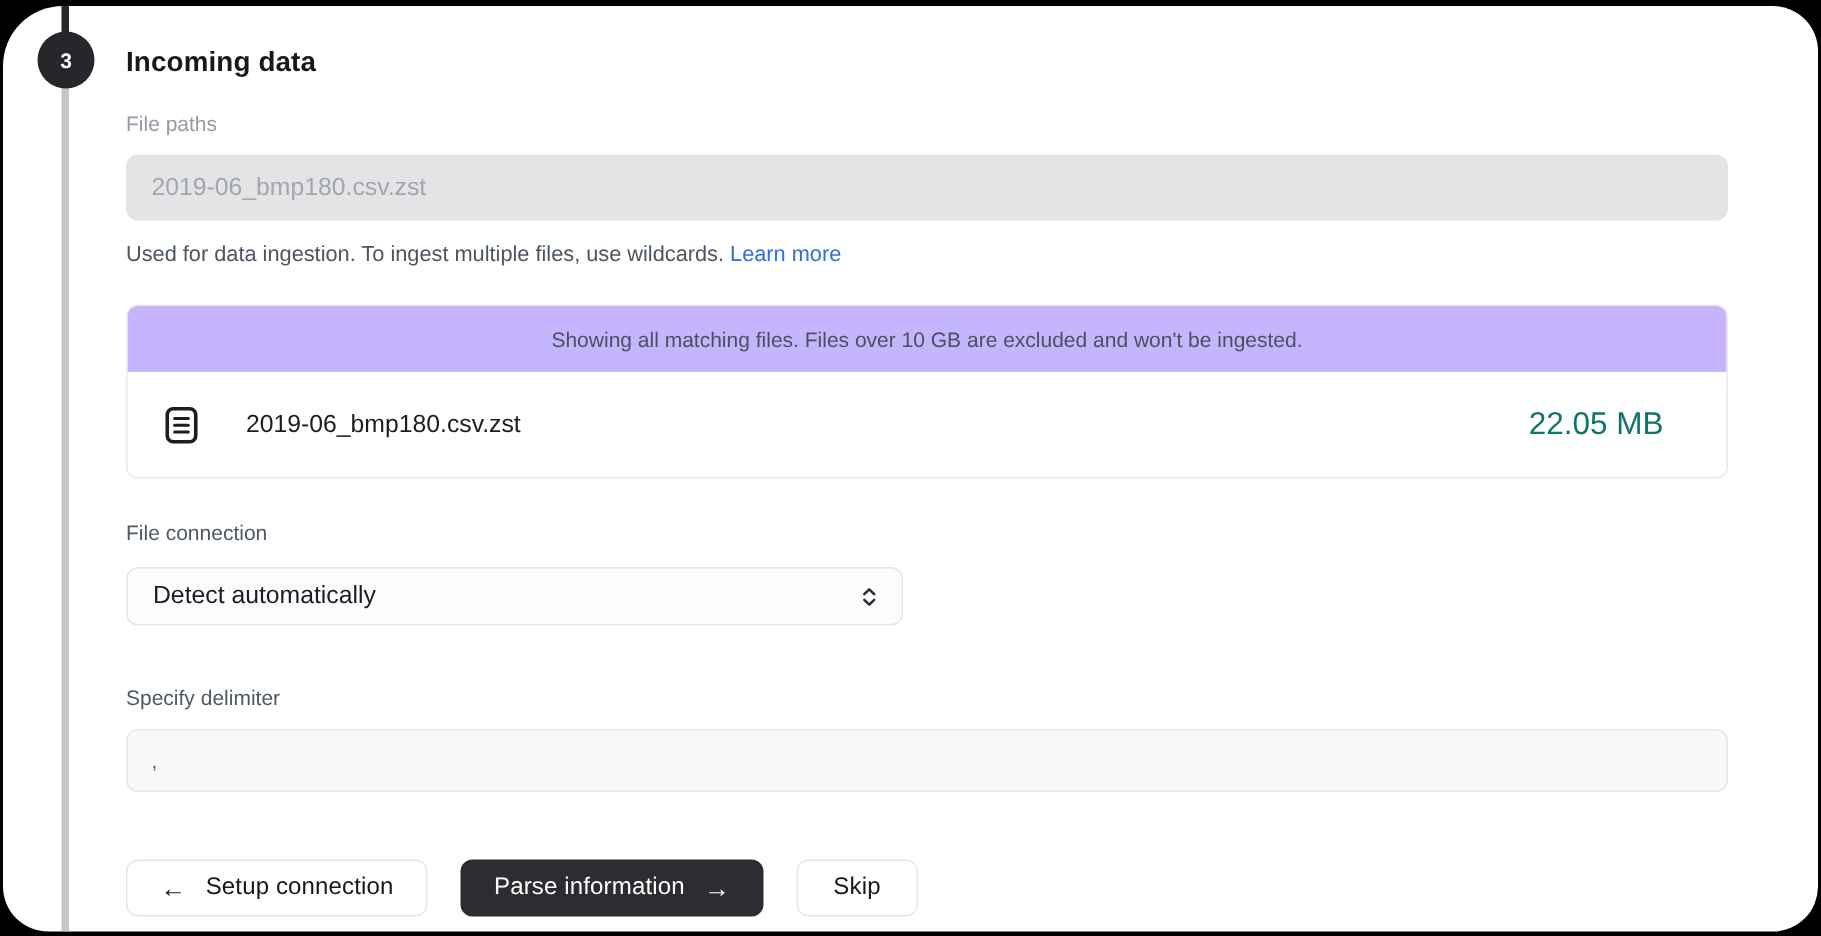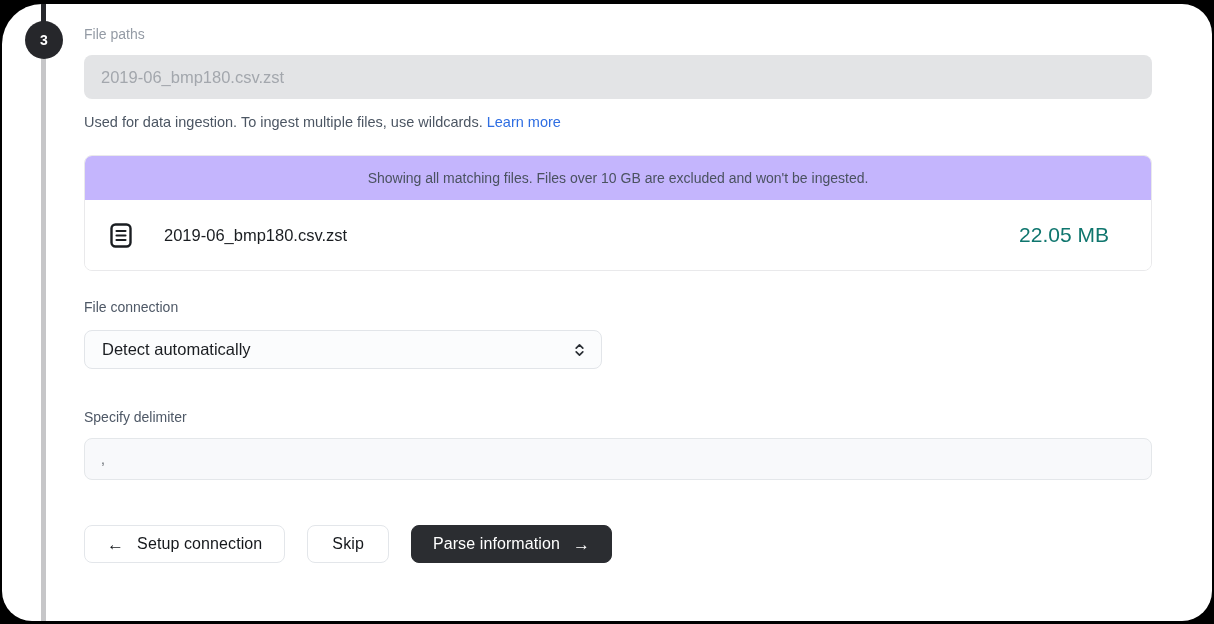--- a/index.html
+++ b/index.html
@@ -120,20 +120,21 @@
 <div class="window">
 
   <div class="timeline-dark"></div>
   <div class="timeline-gray"></div>
   <div class="step-circle">
     <span>3</span>
   </div>
 
   <div class="content">
 
+    <h1 class="page-title">Incoming data</h1>
 
     <div class="field-label muted lbl-filepaths">File paths</div>
     <input class="input-disabled" disabled="" value="2019-06_bmp180.csv.zst" style="">
 
     <div class="helper">
       <span>Used for data ingestion. To ingest multiple files, use wildcards.</span>
       <a>Learn more</a>
     </div>
 
     <div class="files-card">
@@ -168,23 +169,23 @@
     </div>
 
     <div class="field-label lbl-delimiter">Specify delimiter</div>
     <input class="input-delimiter" value="," style="">
 
     <div class="btn-row">
       <button class="btn">
         <span class="arrow">←</span>
         <span>Setup connection</span>
       </button>
-      <button class="btn btn-skip">
-        <span>Skip</span>
-      </button>
       <button class="btn btn-primary">
         <span>Parse information</span>
         <span class="arrow">→</span>
+      </button>
+      <button class="btn btn-skip">
+        <span>Skip</span>
       </button>
     </div>
 
   </div>
 </div>
 
 </body></html>

